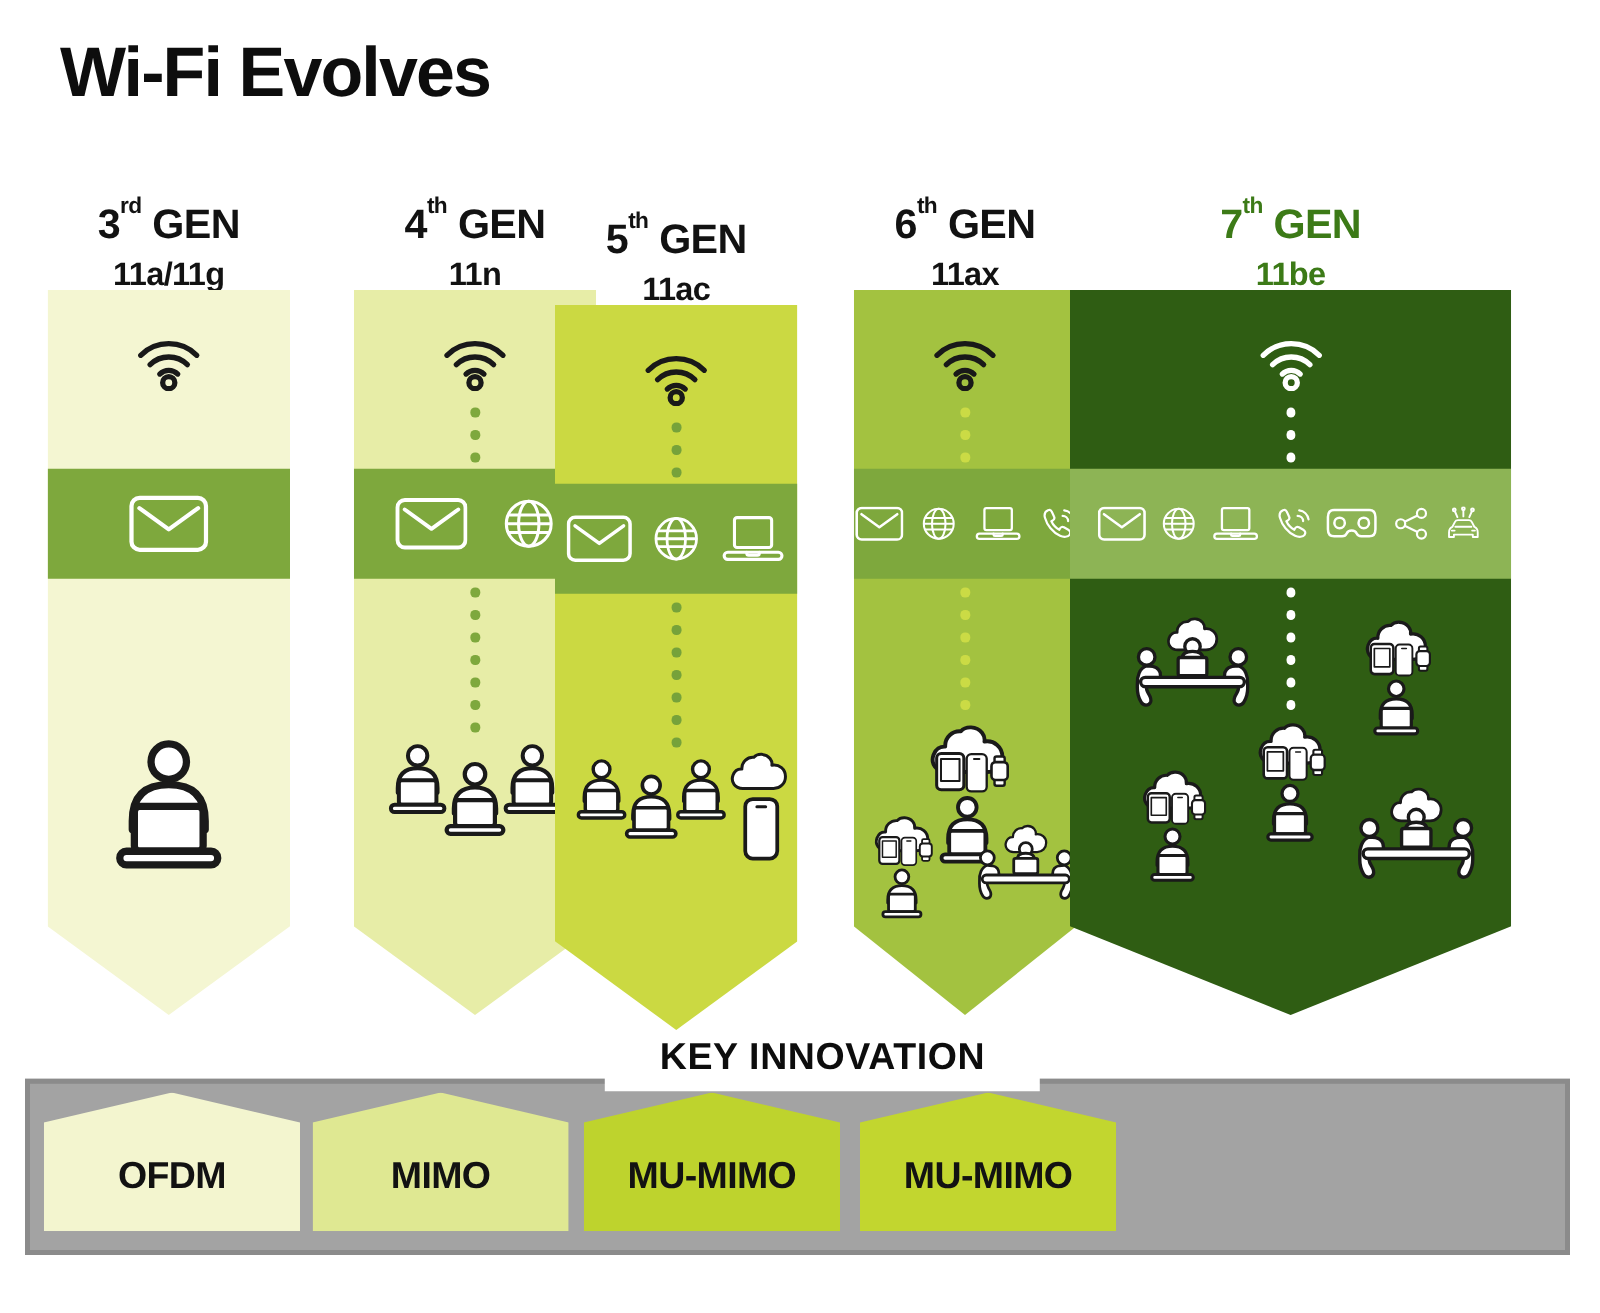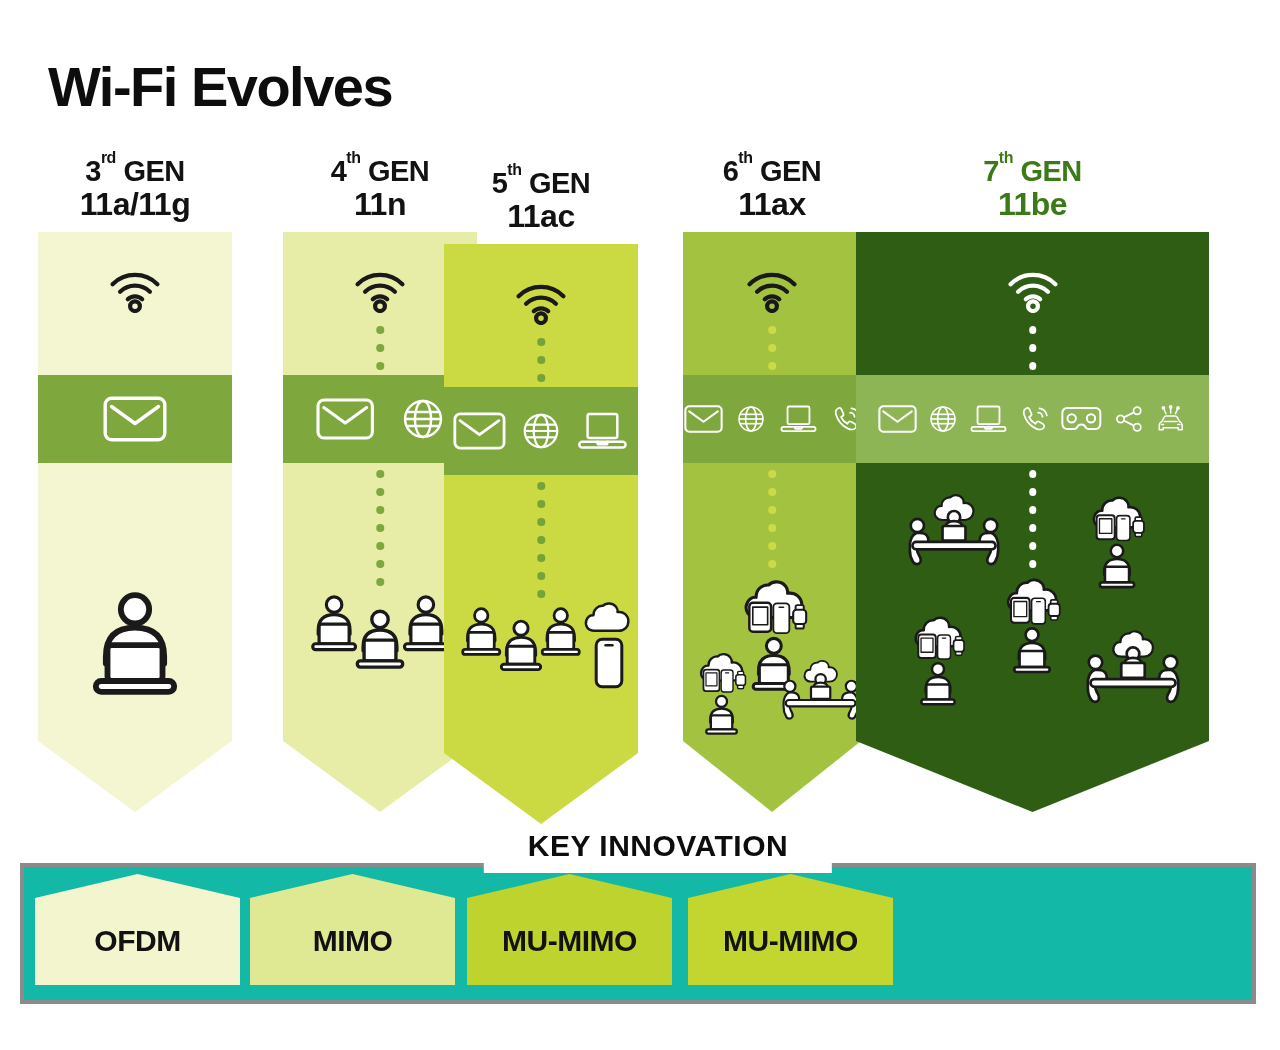--- a/index.html
+++ b/index.html
@@ -1,28 +1,28 @@
 <!DOCTYPE html>
 <html><head>
 <meta charset="utf-8">
 <style>
   * { margin:0; padding:0; box-sizing:border-box; }
   html,body { background:#ffffff; }
   body { font-family:"Liberation Sans","DejaVu Sans",sans-serif; }
   .stage { position:relative; width:1280px; height:1050px; background:#ffffff; overflow:hidden; }
 
-  .title { position:absolute; left:48px; top:54px; font-size:56px; font-weight:700;
+  .title { position:absolute; left:48px; top:25px; font-size:56px; font-weight:700;
            letter-spacing:-1.5px; color:#0d0d0d; }
 
   
   .gen-col { position:absolute; top:148px; height:670px; }
   .gen-header { text-align:center; height:84px; color:var(--header); font-weight:700; }
-  .gen-line { font-size:29px; line-height:34px; letter-spacing:-0.5px; }
+  .gen-line { font-size:33px; line-height:48px; letter-spacing:-0.5px; }
   .gen-line sup { font-size:0.55em; position:relative; top:-0.45em; }
-  .std-line { font-size:32px; line-height:33px; letter-spacing:-0.5px; }
+  .std-line { font-size:26px; line-height:33px; letter-spacing:-0.5px; }
 
   .banner { position:absolute; top:84px; left:0; width:100%; height:580px;
             background:var(--bg);
             clip-path:polygon(0 0,100% 0,100% 509px,50% 100%,0 509px); }
 
   .wifi { position:absolute; top:26px; left:50%; transform:translateX(-50%);
           width:68px; height:55px; }
 
   .dots { position:absolute; left:50%; transform:translateX(-50%);
           display:flex; flex-direction:column; gap:10.5px; }
@@ -32,21 +32,21 @@
 
   .band { position:absolute; top:143px; left:0; right:0; height:88px;
           background:var(--band); display:flex; align-items:center;
           justify-content:center; color:#ffffff; }
   .band svg { display:block; flex:0 0 auto; }
 
   .scene { position:absolute; top:230px; left:0; width:100%; height:350px; }
 
   
   .key-box { position:absolute; left:20px; top:863px; width:1236px; height:141px;
-             border:4px solid #8b8b8b; background:#14b8a6; }
+             border:4px solid #8b8b8b; background:#a3a3a3; }
   .key-title { position:absolute; top:-39px; left:calc(50% + 20px);
                transform:translateX(-50%); background:#ffffff;
                padding:0 44px 9px 44px; line-height:36px; font-size:30px;
                font-weight:700; letter-spacing:0.5px; color:#0d0d0d; white-space:nowrap; }
   .badge { position:absolute; top:7px; height:111px; display:flex;
            align-items:center; justify-content:center; padding-top:22px;
            background:var(--badge-bg); color:var(--badge-text);
            clip-path:polygon(0 24px,50% 0,100% 24px,100% 100%,0 100%);
            font-size:30px; font-weight:700; letter-spacing:-0.5px; }
   .badge.small-text { font-size:29px; }

